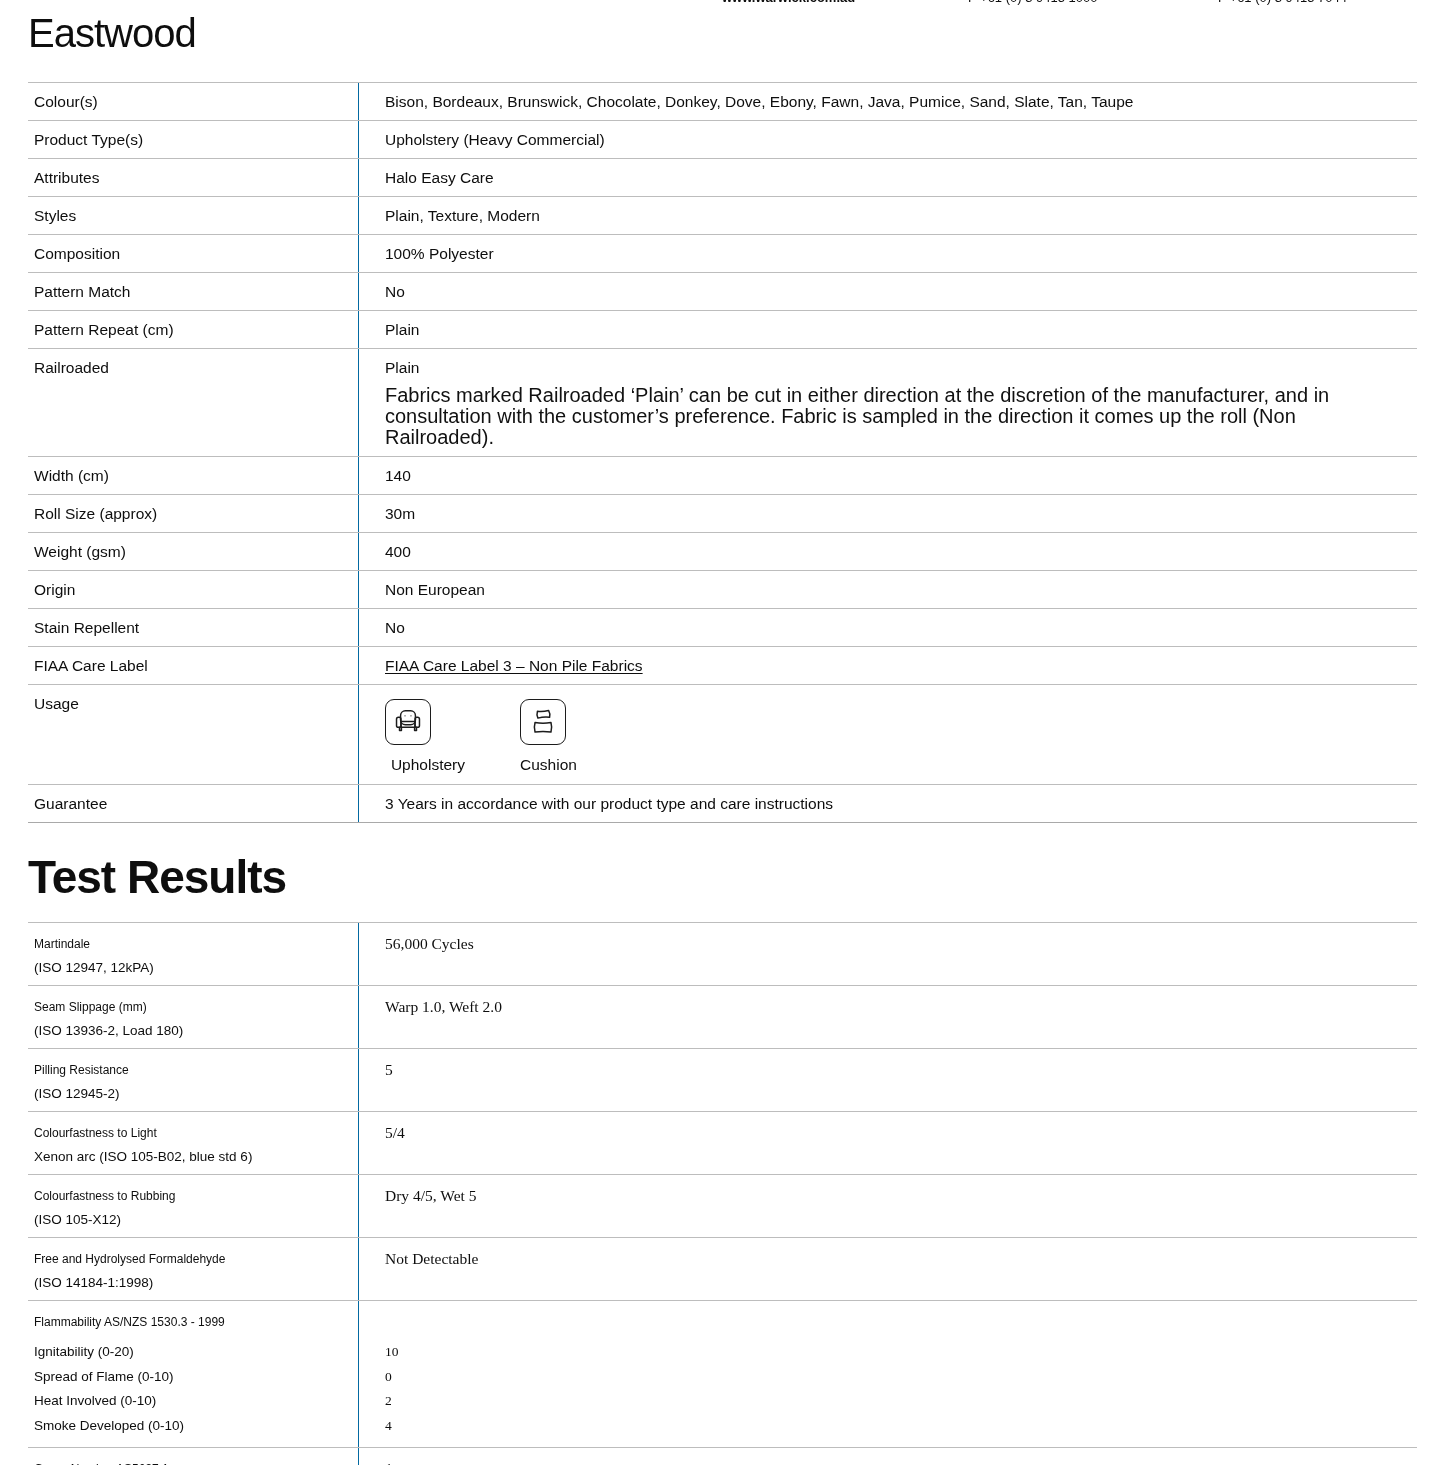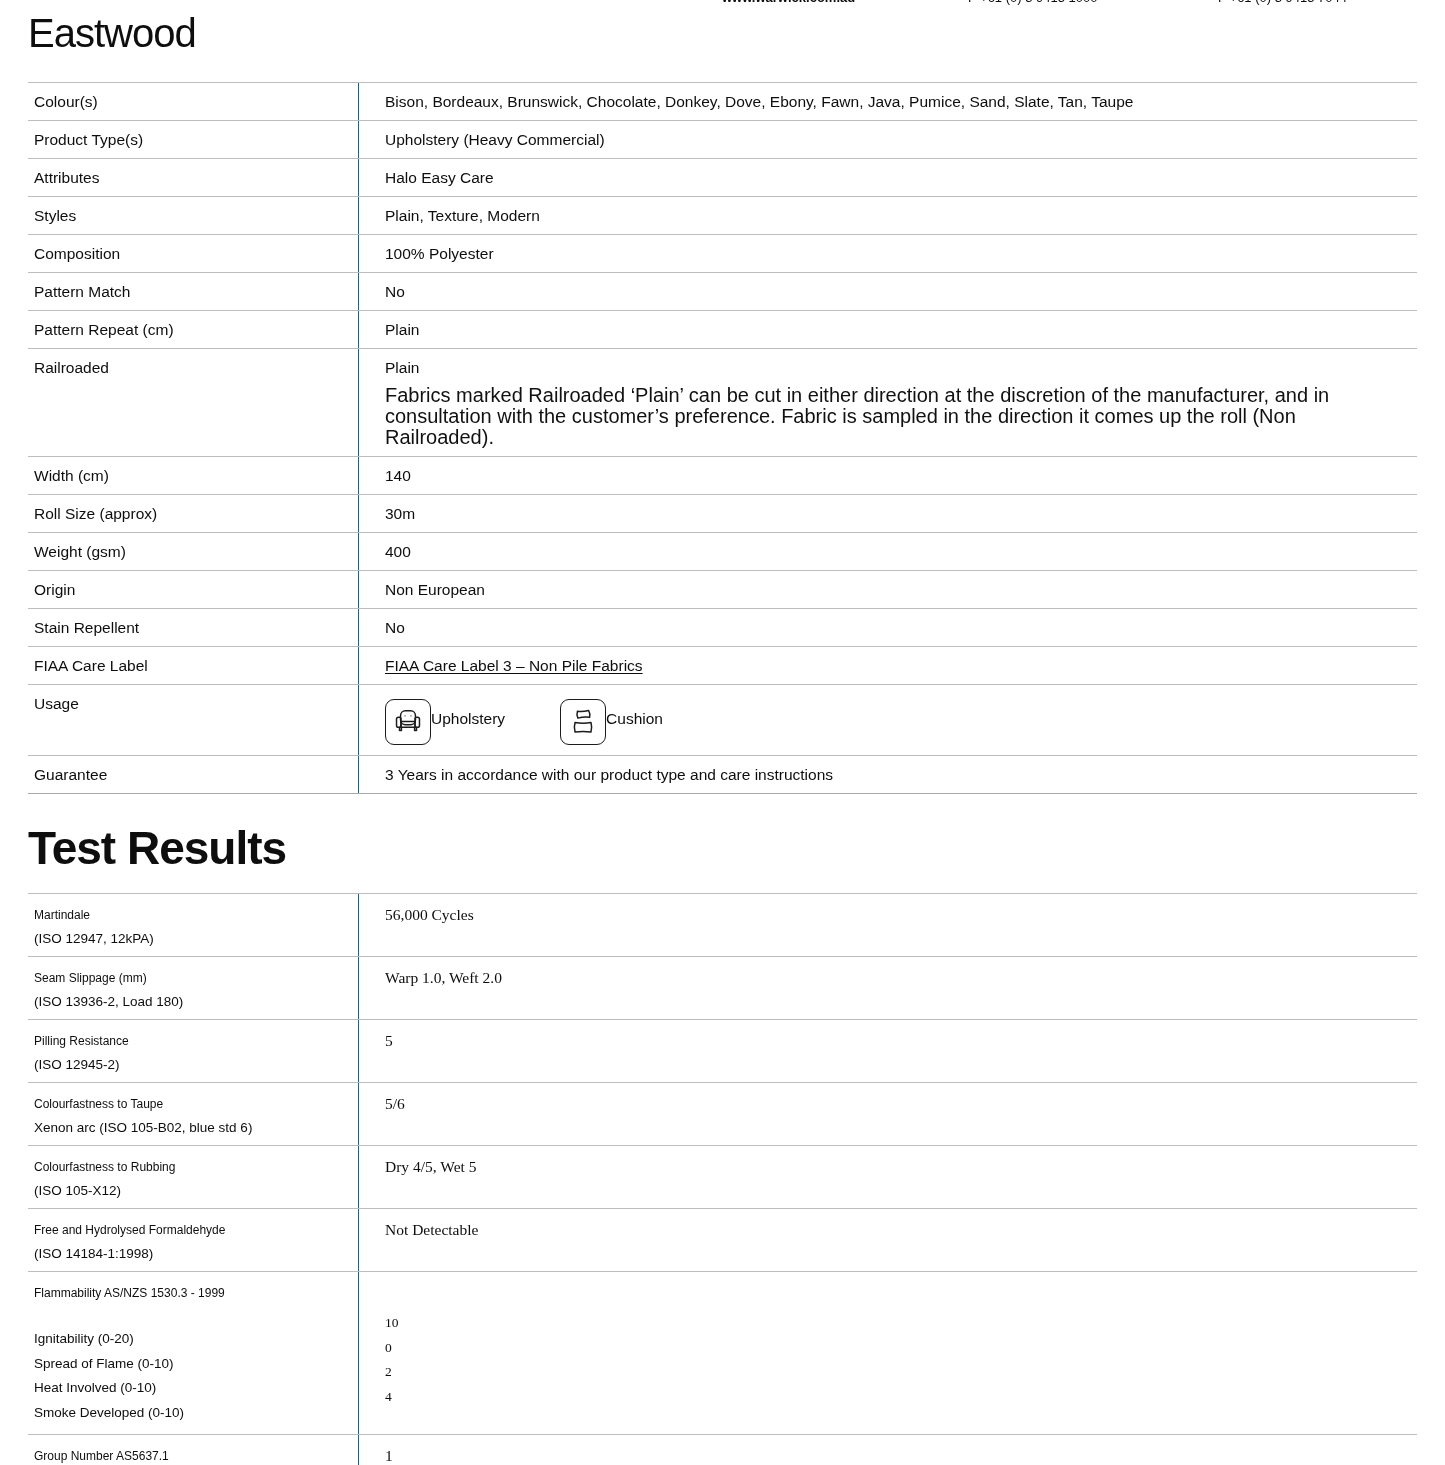--- a/index.html
+++ b/index.html
@@ -37,34 +37,34 @@
     padding:9px 10px 8px 26px;font-size:15.5px;line-height:20px;
   }
   .note{
     font-size:20px;line-height:21px;margin-top:7px;max-width:960px;color:#111;
   }
   a.care-link{color:inherit;text-decoration:underline;text-underline-offset:2px;}
 
   
   .usage-value{padding-top:14px;padding-bottom:10px;}
   .usage-items{display:flex;}
-  .usage-item{display:flex;flex-direction:row;margin-right:55px;min-width:80px;text-align:right;}
+  .usage-item{display:flex;flex-direction:column;margin-right:55px;min-width:80px;text-align:right;}
   .usage-item:last-child{margin-right:0;min-width:0;}
   .icon-box{
     width:46px;height:46px;border:1.6px solid #1c1c1c;border-radius:9px;
     display:flex;align-items:center;justify-content:center;box-sizing:border-box;
   }
   .usage-name{margin-top:11px;font-size:15.5px;line-height:18px;}
 
   
   .trow .cell-label{padding-top:11px;padding-bottom:9px;}
   .trow .cell-value{padding-top:11px;padding-bottom:9px;font-family:Liberation Serif, serif;}
   .tlabel{font-size:12px;line-height:20px;}
   .tsub{font-size:13.5px;line-height:16px;margin-top:6px;}
-  .flam-items{margin-top:24px;}
+  .flam-items{margin-top:8px;}
   .flam-items div{font-size:13.5px;line-height:24.5px;}
   .flam-values{padding-top:39px;}
   .flam-values div{font-size:13.5px;line-height:24.5px;}
   .flam-row{min-height:140px;box-sizing:border-box;}
 </style>
 </head>
 <body>
 
 <div class="topbar">
   <span class="top-web">www.warwick.com.au</span>
@@ -202,24 +202,24 @@
     </div>
     <div class="row trow">
       <div class="cell-label">
         <div class="tlabel">Pilling Resistance</div>
         <div class="tsub">(ISO 12945-2)</div>
       </div>
       <div class="cell-value">5</div>
     </div>
     <div class="row trow">
       <div class="cell-label">
-        <div class="tlabel">Colourfastness to Taupe</div>
+        <div class="tlabel">Colourfastness to Light</div>
         <div class="tsub">Xenon arc (ISO 105-B02, blue std 6)</div>
       </div>
-      <div class="cell-value">5/6</div>
+      <div class="cell-value">5/4</div>
     </div>
     <div class="row trow">
       <div class="cell-label">
         <div class="tlabel">Colourfastness to Rubbing</div>
         <div class="tsub">(ISO 105-X12)</div>
       </div>
       <div class="cell-value">Dry 4/5, Wet 5</div>
     </div>
     <div class="row trow">
       <div class="cell-label">

